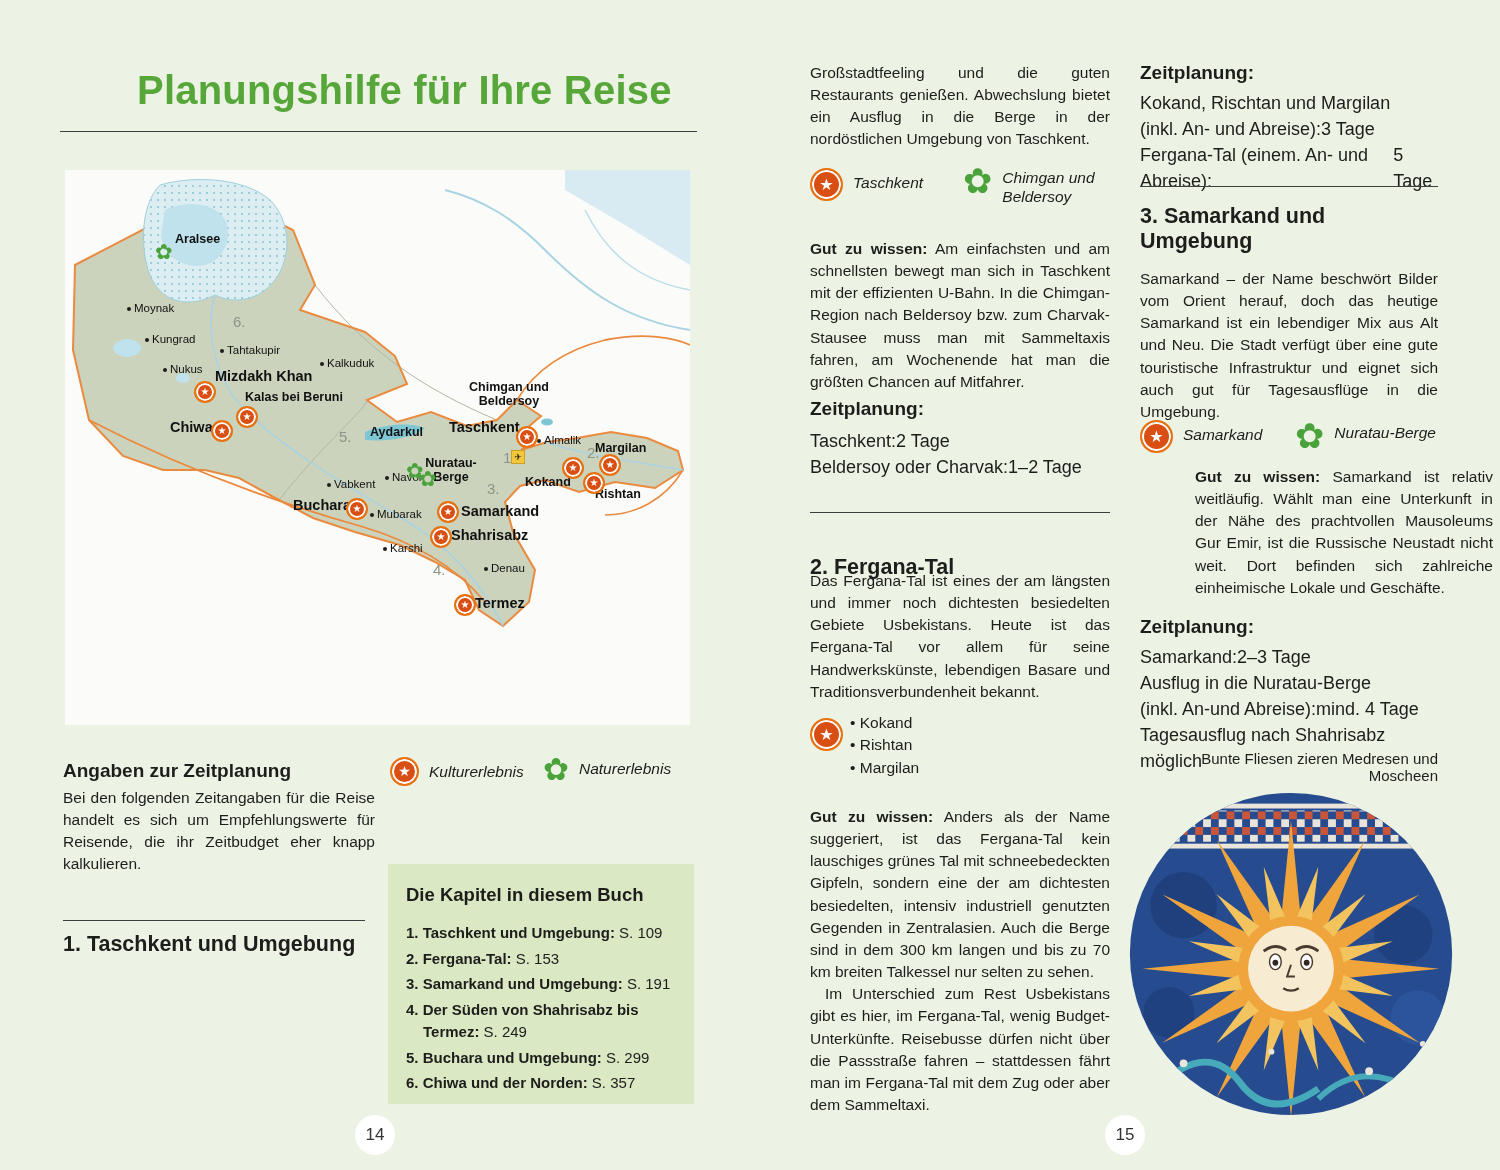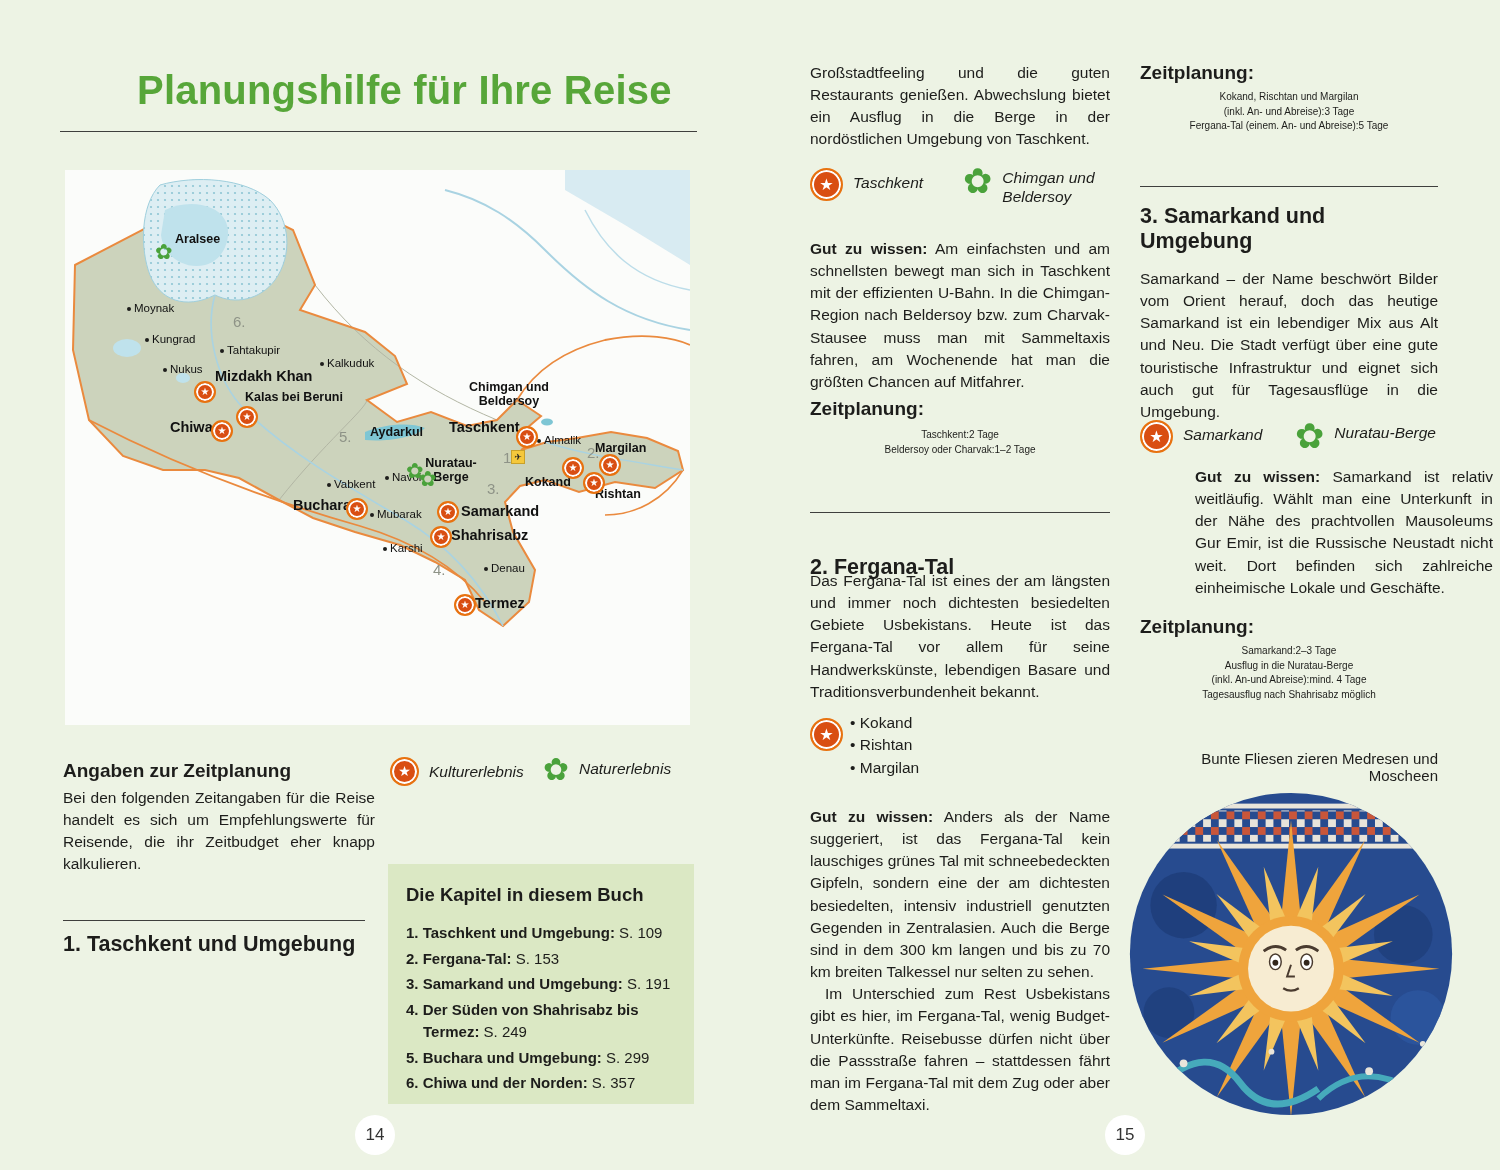--- a/index.html
+++ b/index.html
@@ -7,21 +7,21 @@
     width:1500px;height:1170px;position:relative;overflow:hidden;
     background:#edf3e4;color:#1d1d1b;
     font-family:"Liberation Sans", sans-serif;
   }
   .abs{position:absolute}
   .body-text{font-size:15.5px;line-height:1.43;text-align:justify}
   .head-md{font-size:19px;font-weight:700}
   .head-lg{font-size:21.5px;font-weight:700;line-height:1.15}
   .title{font-size:40px;font-weight:700;color:#57a639;letter-spacing:.2px}
   .rule{border-top:1.3px solid #3f3f3d;height:0}
-  .zrow{display:flex;justify-content:center;font-size:10px;line-height:1.45}
+  .zrow{display:flex;justify-content:flex-start;font-size:18px;line-height:1.45}
   .ital{}
   
   #map{position:absolute;left:65px;top:170px;width:625px;height:555px}
   .ml{position:absolute;font-size:11.5px;white-space:nowrap;color:#111}
   .ml.b{font-weight:700;font-size:12.5px}
   .ml.lg{font-weight:700;font-size:14.5px}
   .ml.num{color:#8e9387;font-size:15px;font-weight:400}
   .ml.c{white-space:normal;text-align:center;line-height:1.15}
   .dot::before{content:"";display:inline-block;width:4px;height:4px;border-radius:50%;background:#1d1d1b;margin-right:3px;vertical-align:1px}
   

